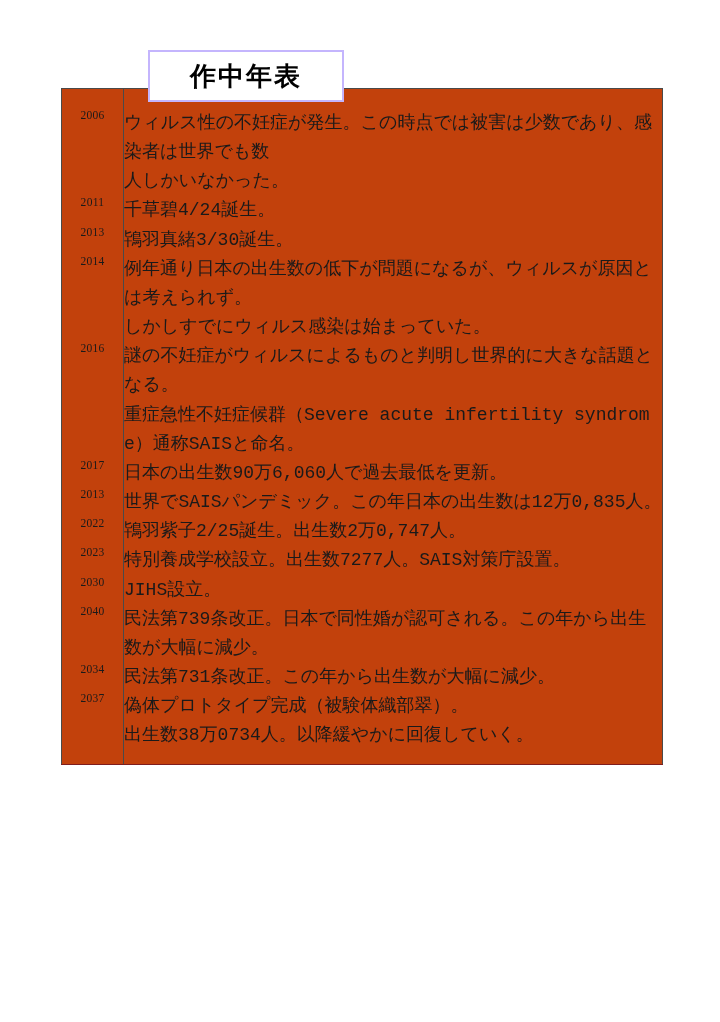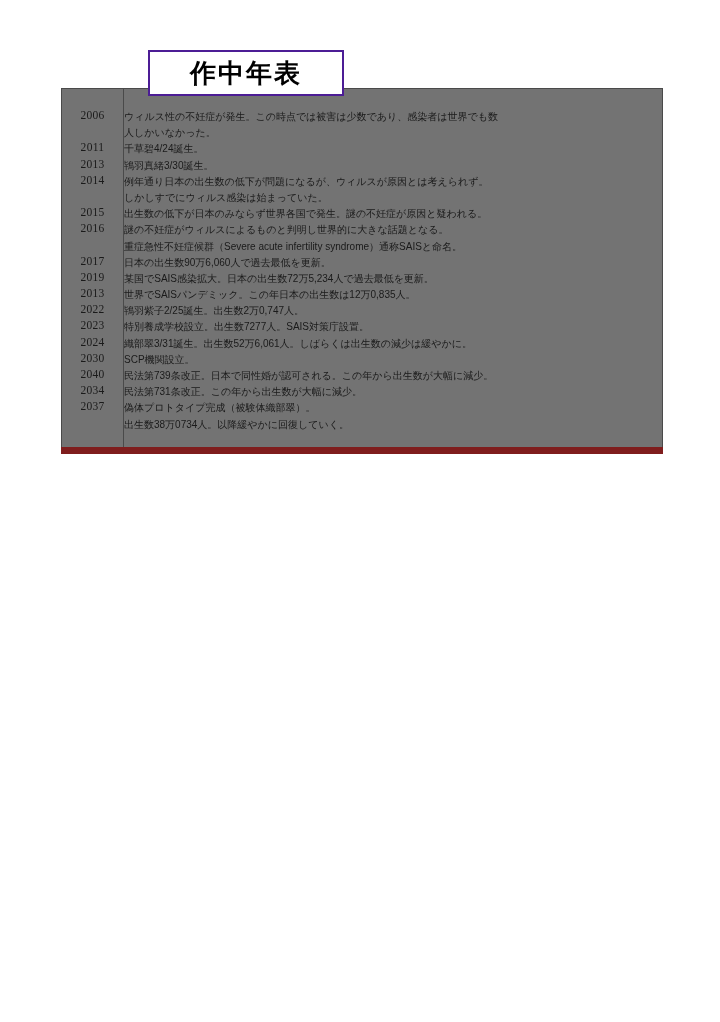--- a/index.html
+++ b/index.html
@@ -26,23 +26,23 @@
     height: 1022px;
     background: #ffffff;
   }
 
   
   .title-plate {
     position: absolute;
     left: 148px;
     top: 50px;
     width: 196px;
-    height: 46px;
+    height: 52px;
     box-sizing: border-box;
-    border: 2px solid #4c1d95;
+    border: 2px solid #c4b5fd;
     background: #ffffff;
     z-index: 5;
     display: flex;
     align-items: center;
     justify-content: center;
   }
   .title-plate .title-text {
     font-family: "DejaVu Sans", "Liberation Sans", sans-serif;
     font-weight: bold;
     font-size: 26px;
@@ -62,53 +62,53 @@
   }
   table.chrono {
     border-collapse: collapse;
     width: 601px;
     table-layout: fixed;
   }
   table.chrono td {
     border: 1px solid #4a4a4a;
     vertical-align: top;
     padding: 0;
-    background: #737373;
+    background: #c2410c;
   }
   
   table.chrono tr td {
     border-top: none;
     border-bottom: none;
   }
   table.chrono tr:first-child td {
     border-top: 1px solid #4a4a4a;
   }
   table.chrono tr:last-child td {
-    border-bottom: 7px solid #7f1d1d;
+    border-bottom: 1px solid #7f1d1d;
   }
 
   col.col-year { width: 62px; }
   col.col-event { width: 539px; }
 
   td.year-cell {
     text-align: center;
     font-size: 11.5px;
     font-family: "Liberation Serif", "DejaVu Serif", serif;
     color: #1a1a1a;
     padding-top: 12px;
     padding-bottom: 8px;
     letter-spacing: 0.3px;
     white-space: nowrap;
   }
   td.event-cell {
     padding: 12px 8px 8px 8px;
-    font-size: 10px;
+    font-size: 18px;
     line-height: 1.62;
     color: #1a1a1a;
-    font-family: Liberation Sans, sans-serif;
+    font-family: Liberation Mono, monospace;
   }
   td.event-cell .line {
     display: block;
     white-space: pre-wrap;
     word-break: break-all;
   }
 
   
   tr.row-first td.year-cell { padding-top: 20px; }
   tr.row-first td.event-cell { padding-top: 20px; }
@@ -153,72 +153,54 @@
             </td>
           </tr>
           <tr>
             <td class="year-cell">2014</td>
             <td class="event-cell">
               <span class="line">例年通り日本の出生数の低下が問題になるが、ウィルスが原因とは考えられず。</span>
               <span class="line">しかしすでにウィルス感染は始まっていた。</span>
             </td>
           </tr>
           <tr>
-            <td class="year-cell">2015</td>
-            <td class="event-cell">
-              <span class="line">出生数の低下が日本のみならず世界各国で発生。謎の不妊症が原因と疑われる。</span>
-            </td>
-          </tr>
-          <tr>
             <td class="year-cell">2016</td>
             <td class="event-cell">
               <span class="line">謎の不妊症がウィルスによるものと判明し世界的に大きな話題となる。</span>
               <span class="line">重症急性不妊症候群（Severe acute infertility syndrome）通称SAISと命名。</span>
             </td>
           </tr>
           <tr>
             <td class="year-cell">2017</td>
             <td class="event-cell">
               <span class="line">日本の出生数90万6,060人で過去最低を更新。</span>
             </td>
           </tr>
           <tr>
-            <td class="year-cell">2019</td>
-            <td class="event-cell">
-              <span class="line">某国でSAIS感染拡大。日本の出生数72万5,234人で過去最低を更新。</span>
-            </td>
-          </tr>
-          <tr>
             <td class="year-cell">2013</td>
             <td class="event-cell">
               <span class="line">世界でSAISパンデミック。この年日本の出生数は12万0,835人。</span>
             </td>
           </tr>
           <tr>
             <td class="year-cell">2022</td>
             <td class="event-cell">
               <span class="line">鴇羽紫子2/25誕生。出生数2万0,747人。</span>
             </td>
           </tr>
           <tr>
             <td class="year-cell">2023</td>
             <td class="event-cell">
               <span class="line">特別養成学校設立。出生数7277人。SAIS対策庁設置。</span>
             </td>
           </tr>
           <tr>
-            <td class="year-cell">2024</td>
-            <td class="event-cell">
-              <span class="line">織部翠3/31誕生。出生数52万6,061人。しばらくは出生数の減少は緩やかに。</span>
-            </td>
-          </tr>
-          <tr>
             <td class="year-cell">2030</td>
             <td class="event-cell">
-              <span class="line">SCP機関設立。</span>
+              <span class="line">JIHS設立。</span>
             </td>
           </tr>
           <tr>
             <td class="year-cell">2040</td>
             <td class="event-cell">
               <span class="line">民法第739条改正。日本で同性婚が認可される。この年から出生数が大幅に減少。</span>
             </td>
           </tr>
           <tr>
             <td class="year-cell">2034</td>

